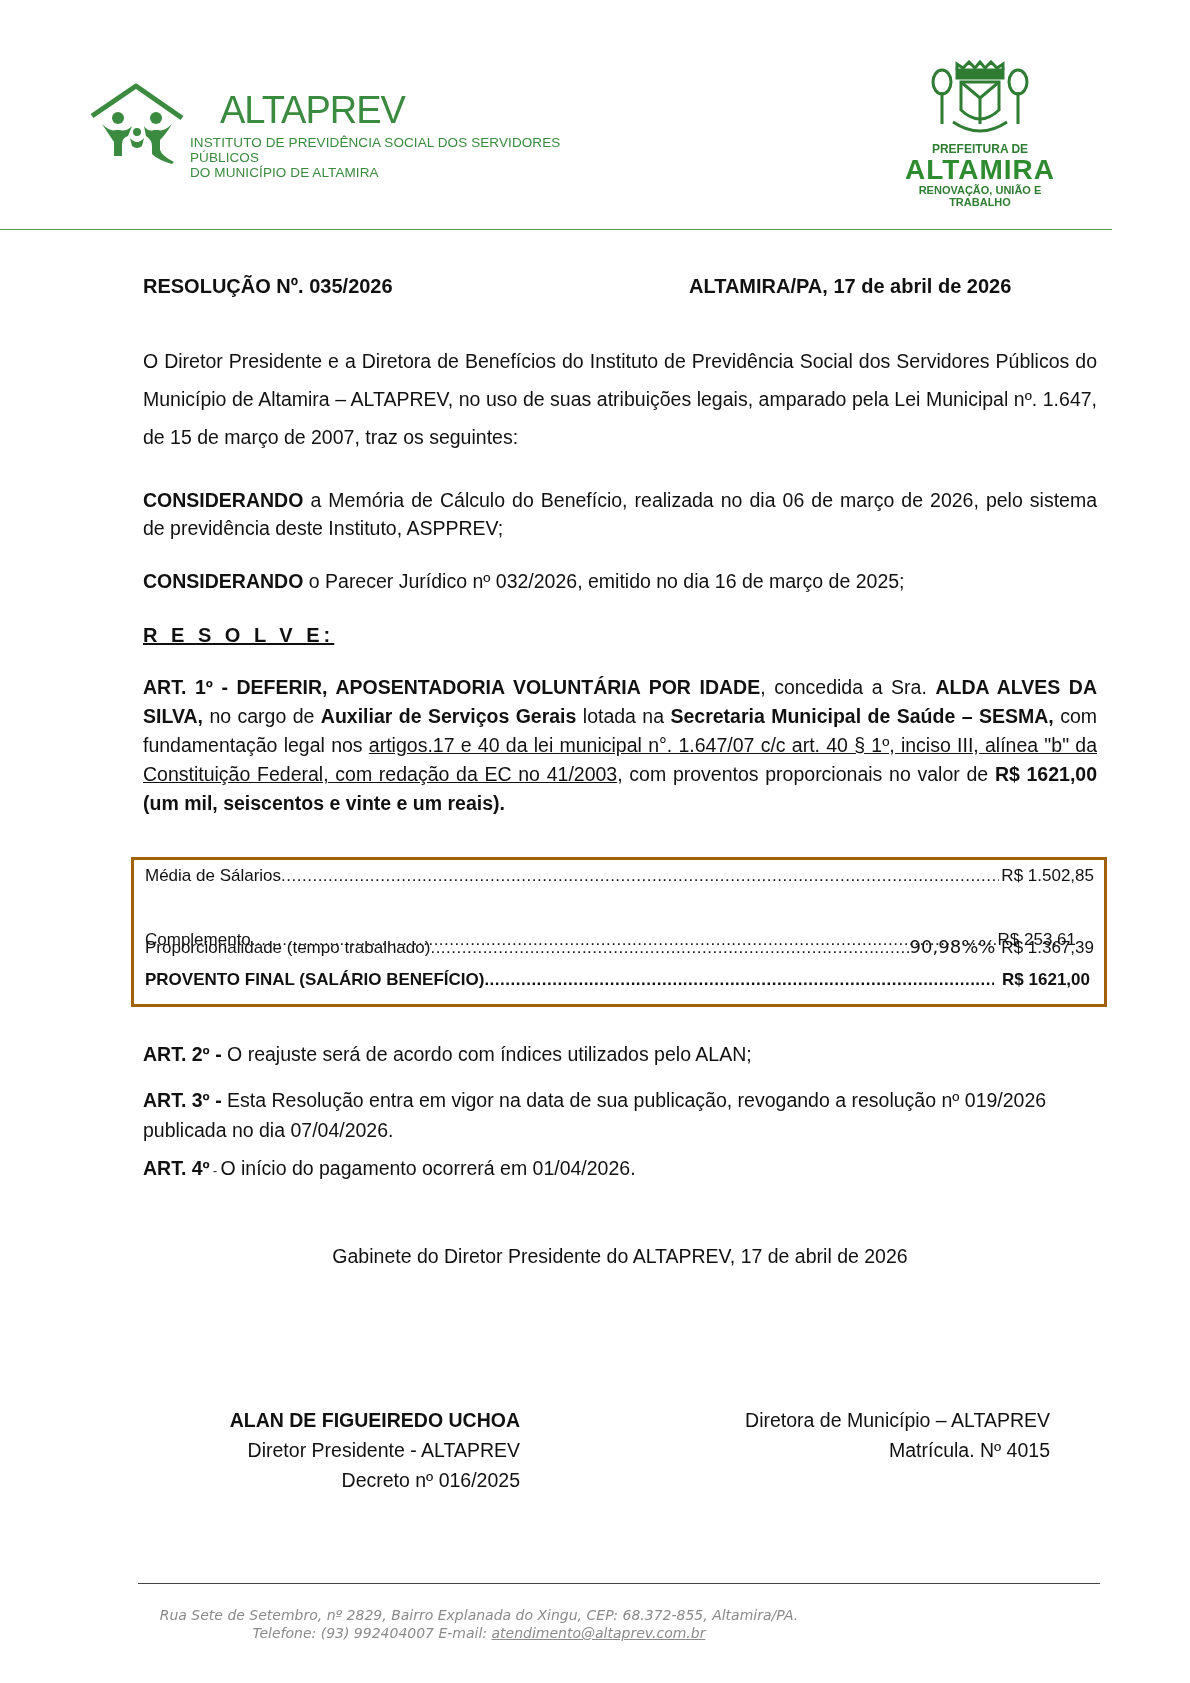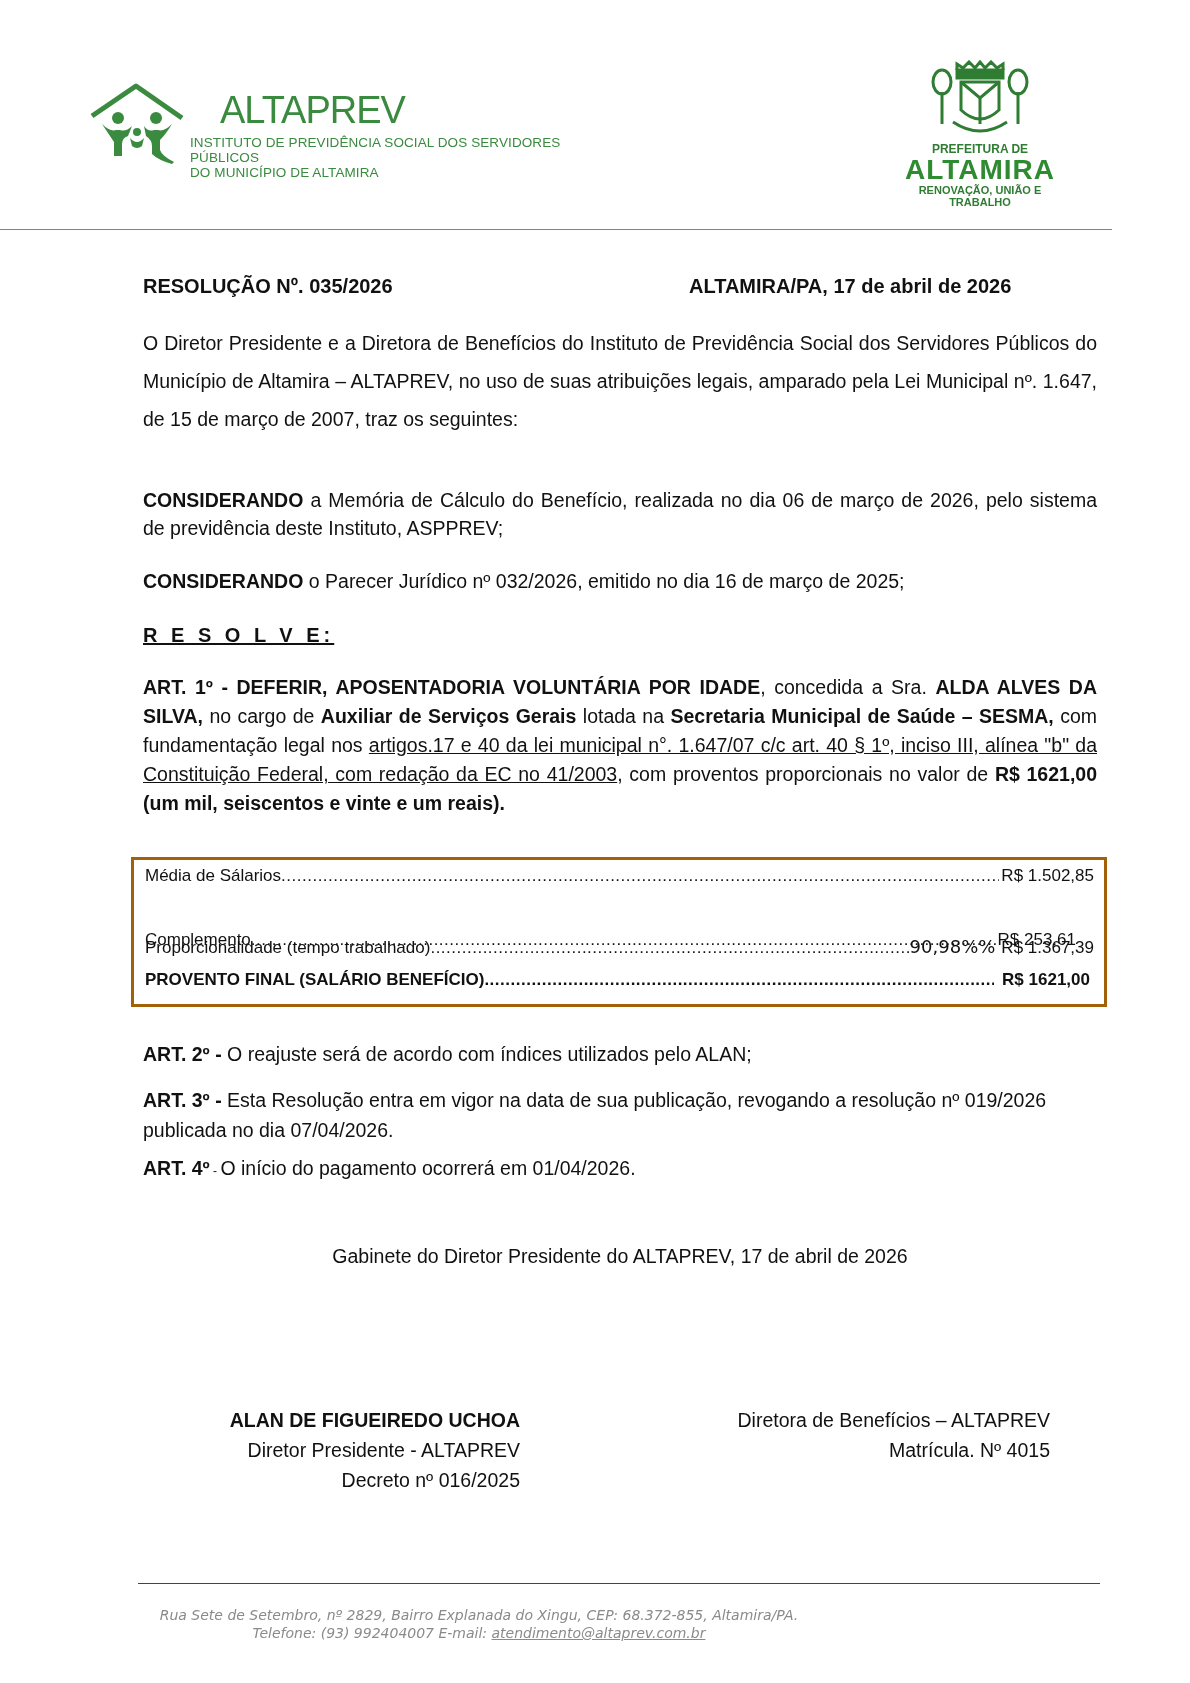--- a/index.html
+++ b/index.html
@@ -70,21 +70,21 @@
   <div class="pref-label">PREFEITURA DE</div>
   <div class="pref-city">ALTAMIRA</div>
   <div class="pref-motto">RENOVAÇÃO, UNIÃO E TRABALHO</div>
 </div>
 
 <div class="abs header-rule"></div>
 
 <div class="abs title-row" style="left:143px">RESOLUÇÃO Nº. 035/2026</div>
 <div class="abs title-row" style="left:689px">ALTAMIRA/PA, 17 de abril de 2026</div>
 
-<div class="abs para" style="top:324px">O Diretor Presidente e a Diretora de Benefícios do Instituto de Previdência Social dos Servidores Públicos do Município de Altamira – ALTAPREV, no uso de suas atribuições legais, amparado pela Lei Municipal nº. 1.647, de 15 de março de 2007, traz os seguintes:</div>
+<div class="abs para" style="top:342px">O Diretor Presidente e a Diretora de Benefícios do Instituto de Previdência Social dos Servidores Públicos do Município de Altamira – ALTAPREV, no uso de suas atribuições legais, amparado pela Lei Municipal nº. 1.647, de 15 de março de 2007, traz os seguintes:</div>
 
 <div class="abs para2" style="top:486px">
   <span class="b">CONSIDERANDO</span><span> a Memória de Cálculo do Benefício, realizada no dia 06 de março de 2026, pelo sistema de previdência deste Instituto, ASPPREV;</span>
 </div>
 <div class="abs para2" style="top:567px">
   <span class="b">CONSIDERANDO</span><span> o Parecer Jurídico nº 032/2026, emitido no dia 16 de março de 2025;</span>
 </div>
 
 <div class="abs resolve">R E S O L V E:</div>
 
@@ -127,21 +127,21 @@
 </div>
 
 <div class="abs center" style="left:0; width:1240px; top:1245px; font-size:19.5px">Gabinete do Diretor Presidente do ALTAPREV, 17 de abril de 2026</div>
 
 <div class="abs sig" style="left:150px; width:370px; top:1405px">
   <div class="b">ALAN DE FIGUEIREDO UCHOA</div>
   <div>Diretor Presidente - ALTAPREV</div>
   <div>Decreto nº 016/2025</div>
 </div>
 <div class="abs sig" style="left:630px; width:420px; top:1405px">
-  <div style="padding-left:20px">Diretora de Benefícios – ALTAPREV</div>
+  <div style="padding-left:20px">Diretora de Município – ALTAPREV</div>
   <div style="padding-left:20px">Matrícula. Nº 4015</div>
 </div>
 
 <div class="abs footer-rule"></div>
 <div class="abs footer">
   <div>Rua Sete de Setembro, nº 2829, Bairro Explanada do Xingu, CEP: 68.372-855, Altamira/PA.</div>
   <div><span>Telefone: (93) 992404007 E-mail: </span><a>atendimento@altaprev.com.br</a></div>
 </div>
 
 </body></html>

